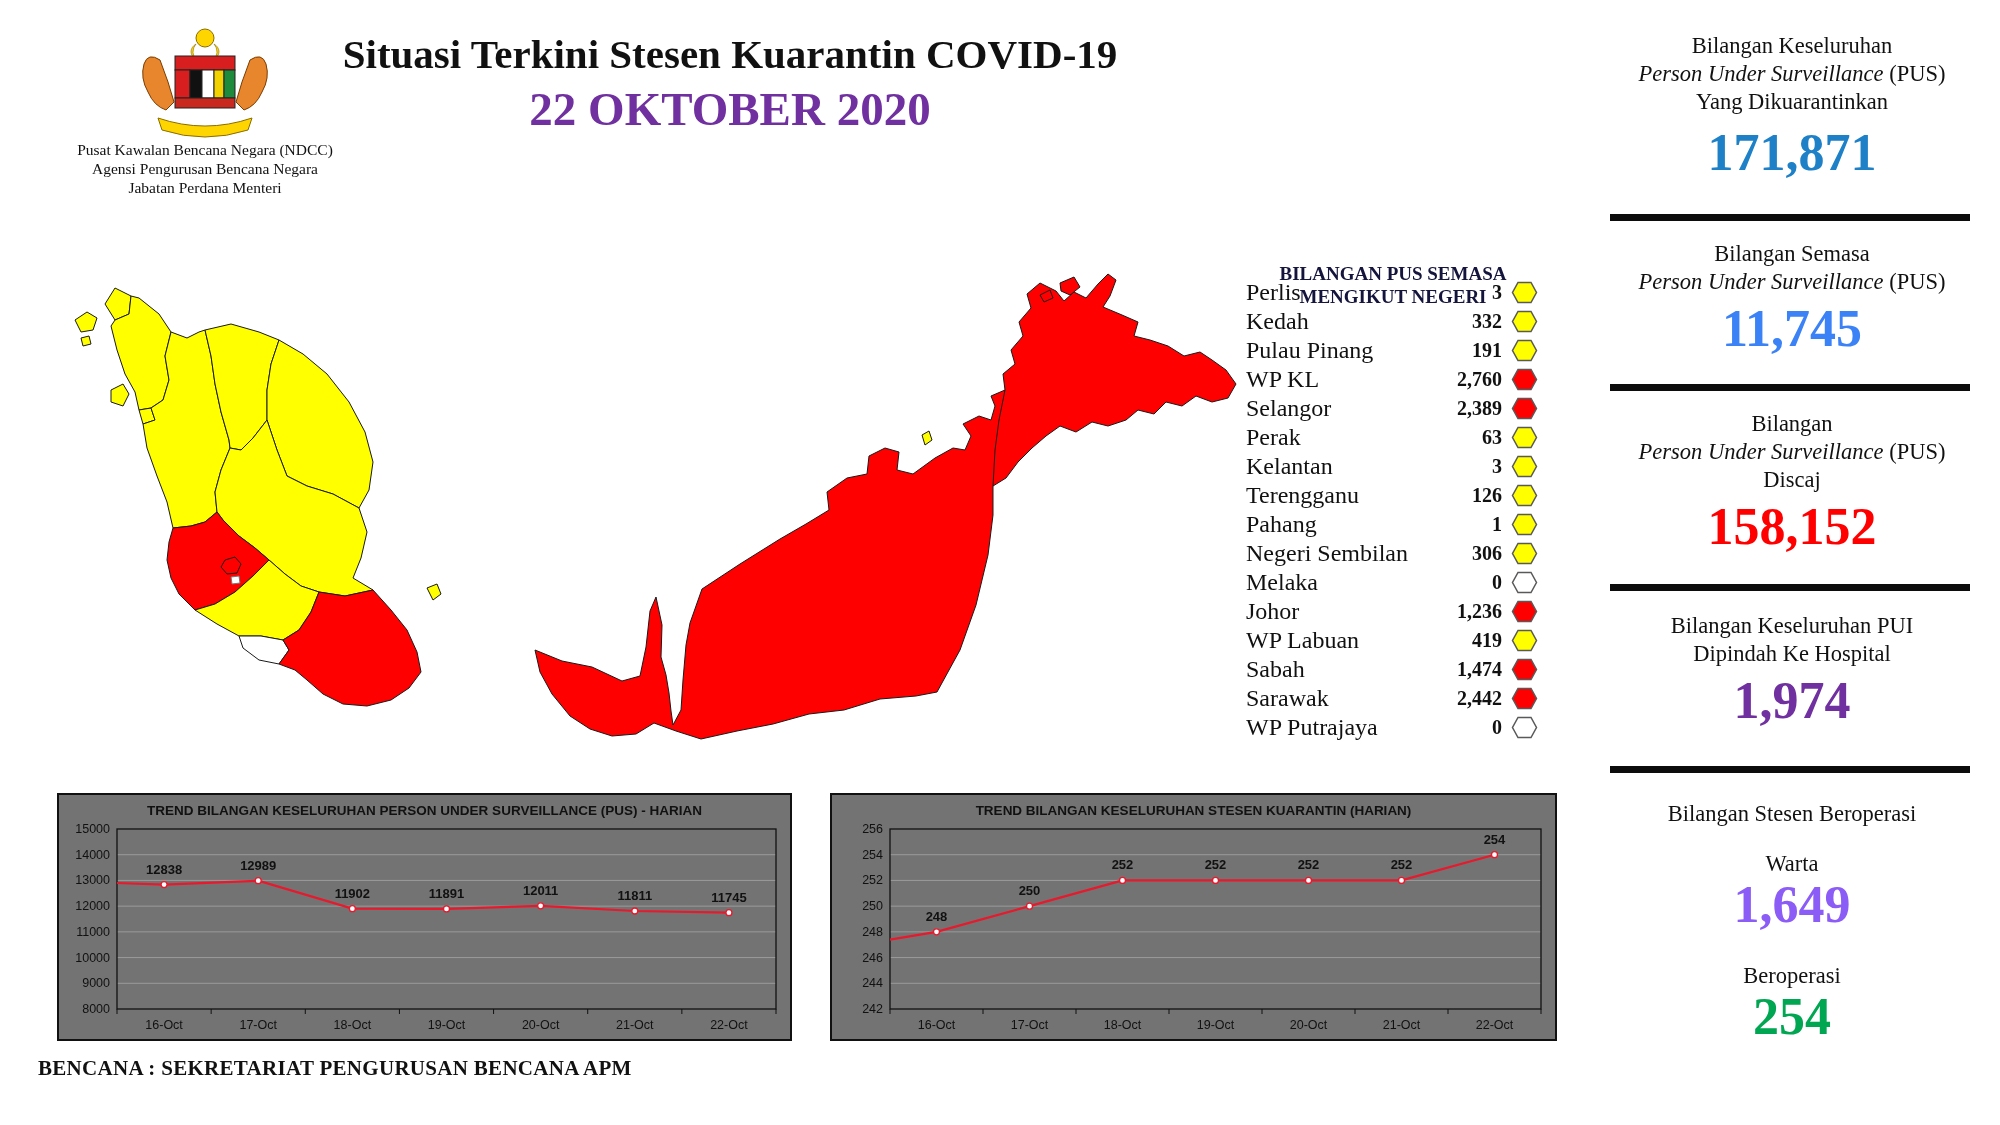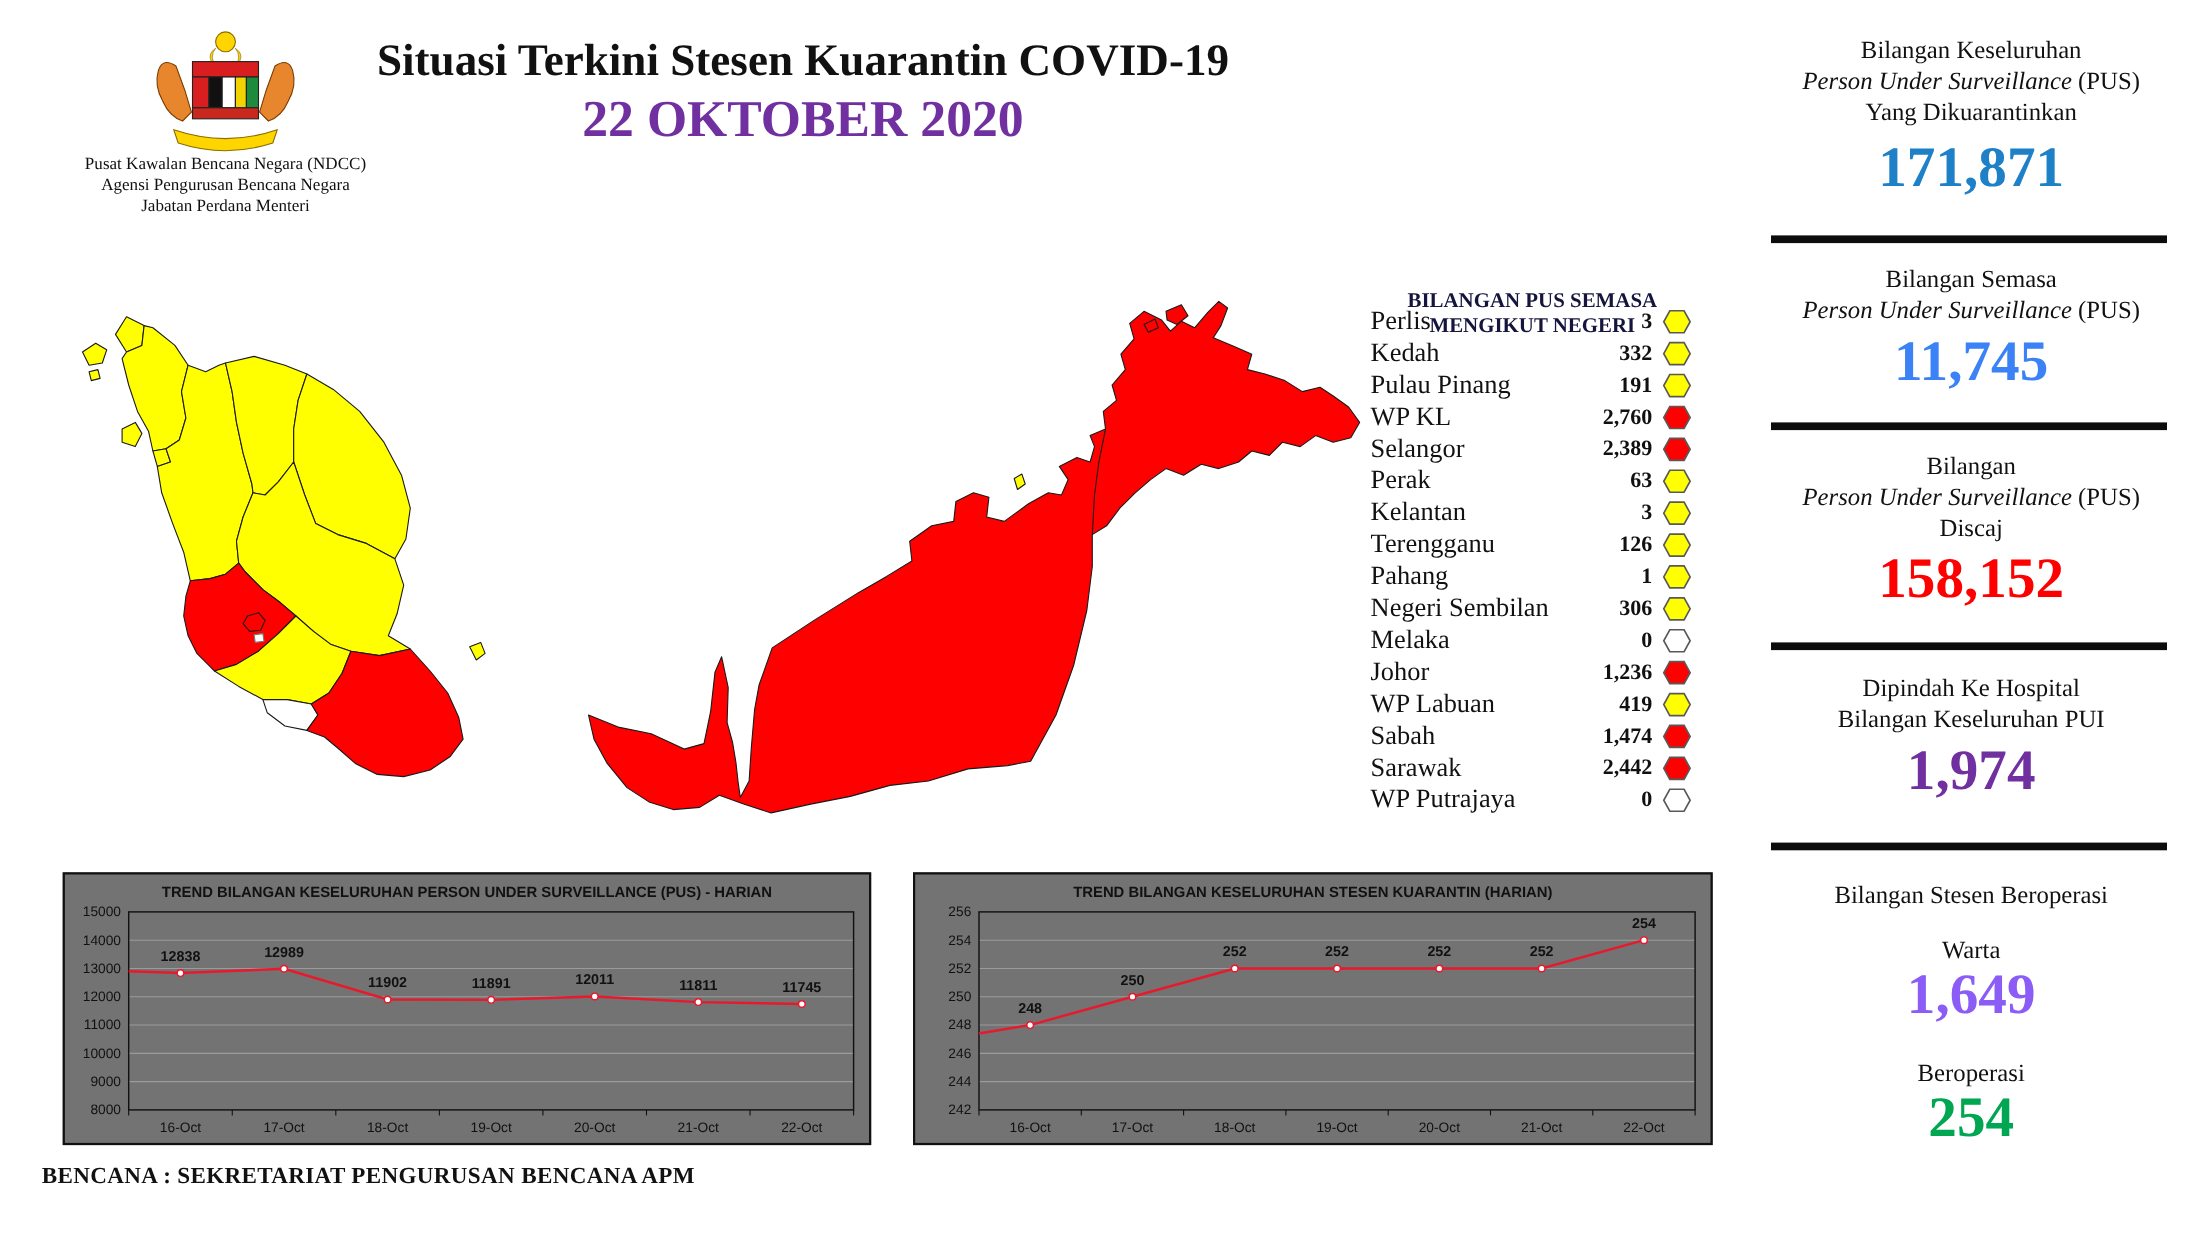--- a/index.html
+++ b/index.html
@@ -283,22 +283,22 @@
 
     <div class="stat-lines" style="top:410px;">
       <div>Bilangan</div>
       <div><span class="it">Person Under Surveillance</span><span> (PUS)</span></div>
       <div>Discaj</div>
     </div>
     <div class="stat-num" style="top:498px;color:#FF0000;">158,152</div>
     <div class="divider" style="top:584px;"></div>
 
     <div class="stat-lines" style="top:612px;">
+      <div>Bilangan Keseluruhan PUI</div>
       <div>Dipindah Ke Hospital</div>
-      <div>Bilangan Keseluruhan PUI</div>
     </div>
     <div class="stat-num" style="top:672px;color:#7030A0;">1,974</div>
     <div class="divider" style="top:766px;"></div>
 
     <div class="stat-lines" style="top:800px;font-weight:normal;">Bilangan Stesen Beroperasi</div>
     <div class="stat-lines" style="top:850px;">Warta</div>
     <div class="stat-num" style="top:876px;color:#8b5cf6;">1,649</div>
     <div class="stat-lines" style="top:962px;">Beroperasi</div>
     <div class="stat-num" style="top:988px;color:#00A651;">254</div>
   </div>

